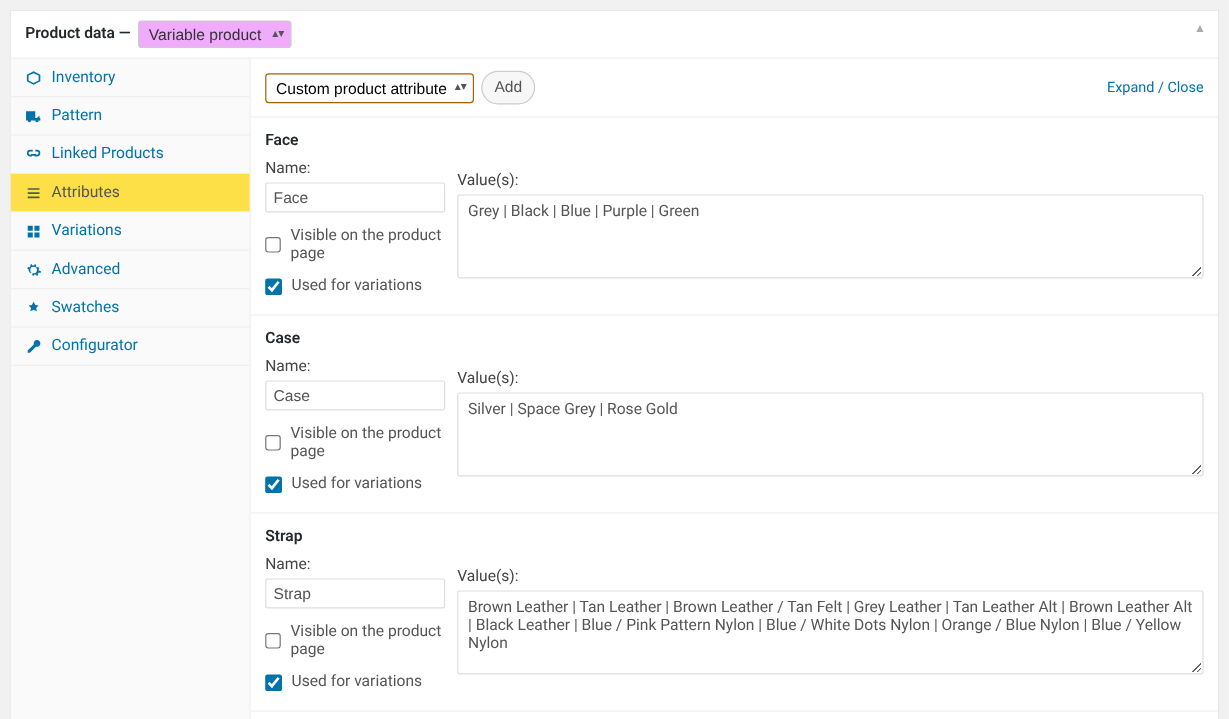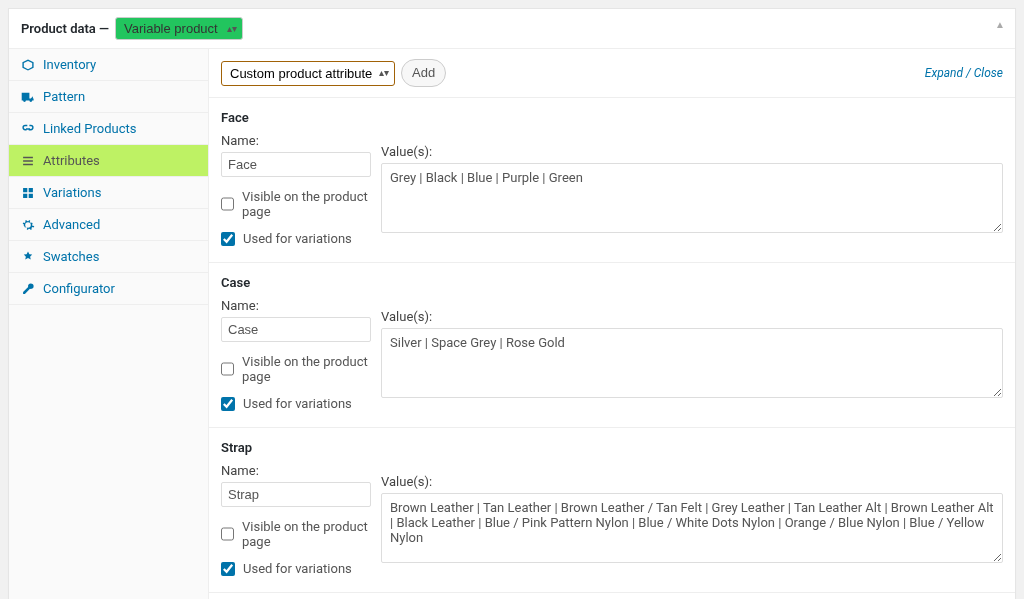--- a/index.html
+++ b/index.html
@@ -24,21 +24,21 @@
   }
   .panel-header .title {
     font-weight: 600;
     color: #23282d;
     margin-right: 6px;
   }
   .panel-header select.product-type {
     padding: 3px 24px 3px 8px;
     border: 1px solid #ccc;
     border-radius: 3px;
-    background: #22c55e;
+    background: #f0abfc;
     font-size: 13px;
     color: #333;
     appearance: none;
   }
   .select-wrap { position: relative; display: inline-block; }
   .select-caret {
     position: absolute; right: 6px; top: 50%; transform: translateY(-50%);
     font-size: 10px; color: #555; pointer-events: none;
     display: flex; flex-direction: column; line-height: 6px;
   }
@@ -68,21 +68,21 @@
   .tabs a {
     display: flex;
     align-items: center;
     padding: 8px 12px;
     color: #0073aa;
     text-decoration: none;
     gap: 8px;
     font-size: 13px;
   }
   .tabs li.active a {
-    background: #bef264;
+    background: #fde047;
     color: #555;
     position: relative;
   }
   .tabs .icon {
     width: 14px;
     color: inherit;
     display: inline-flex;
     align-items: center;
     justify-content: center;
   }
@@ -113,21 +113,20 @@
     border-radius: 14px;
     background: #f7f7f7;
     color: #555;
     font-size: 13px;
     cursor: pointer;
     line-height: 18px;
   }
   .expand-link {
     margin-left: auto;
     color: #0073aa;
-    font-style: italic;
     font-size: 12px;
     text-decoration: none;
     cursor: pointer;
   }
   .attr-block {
     border-bottom: 1px solid #eee;
     padding: 0 12px 16px 12px;
   }
   .attr-title {
     font-weight: 600;

